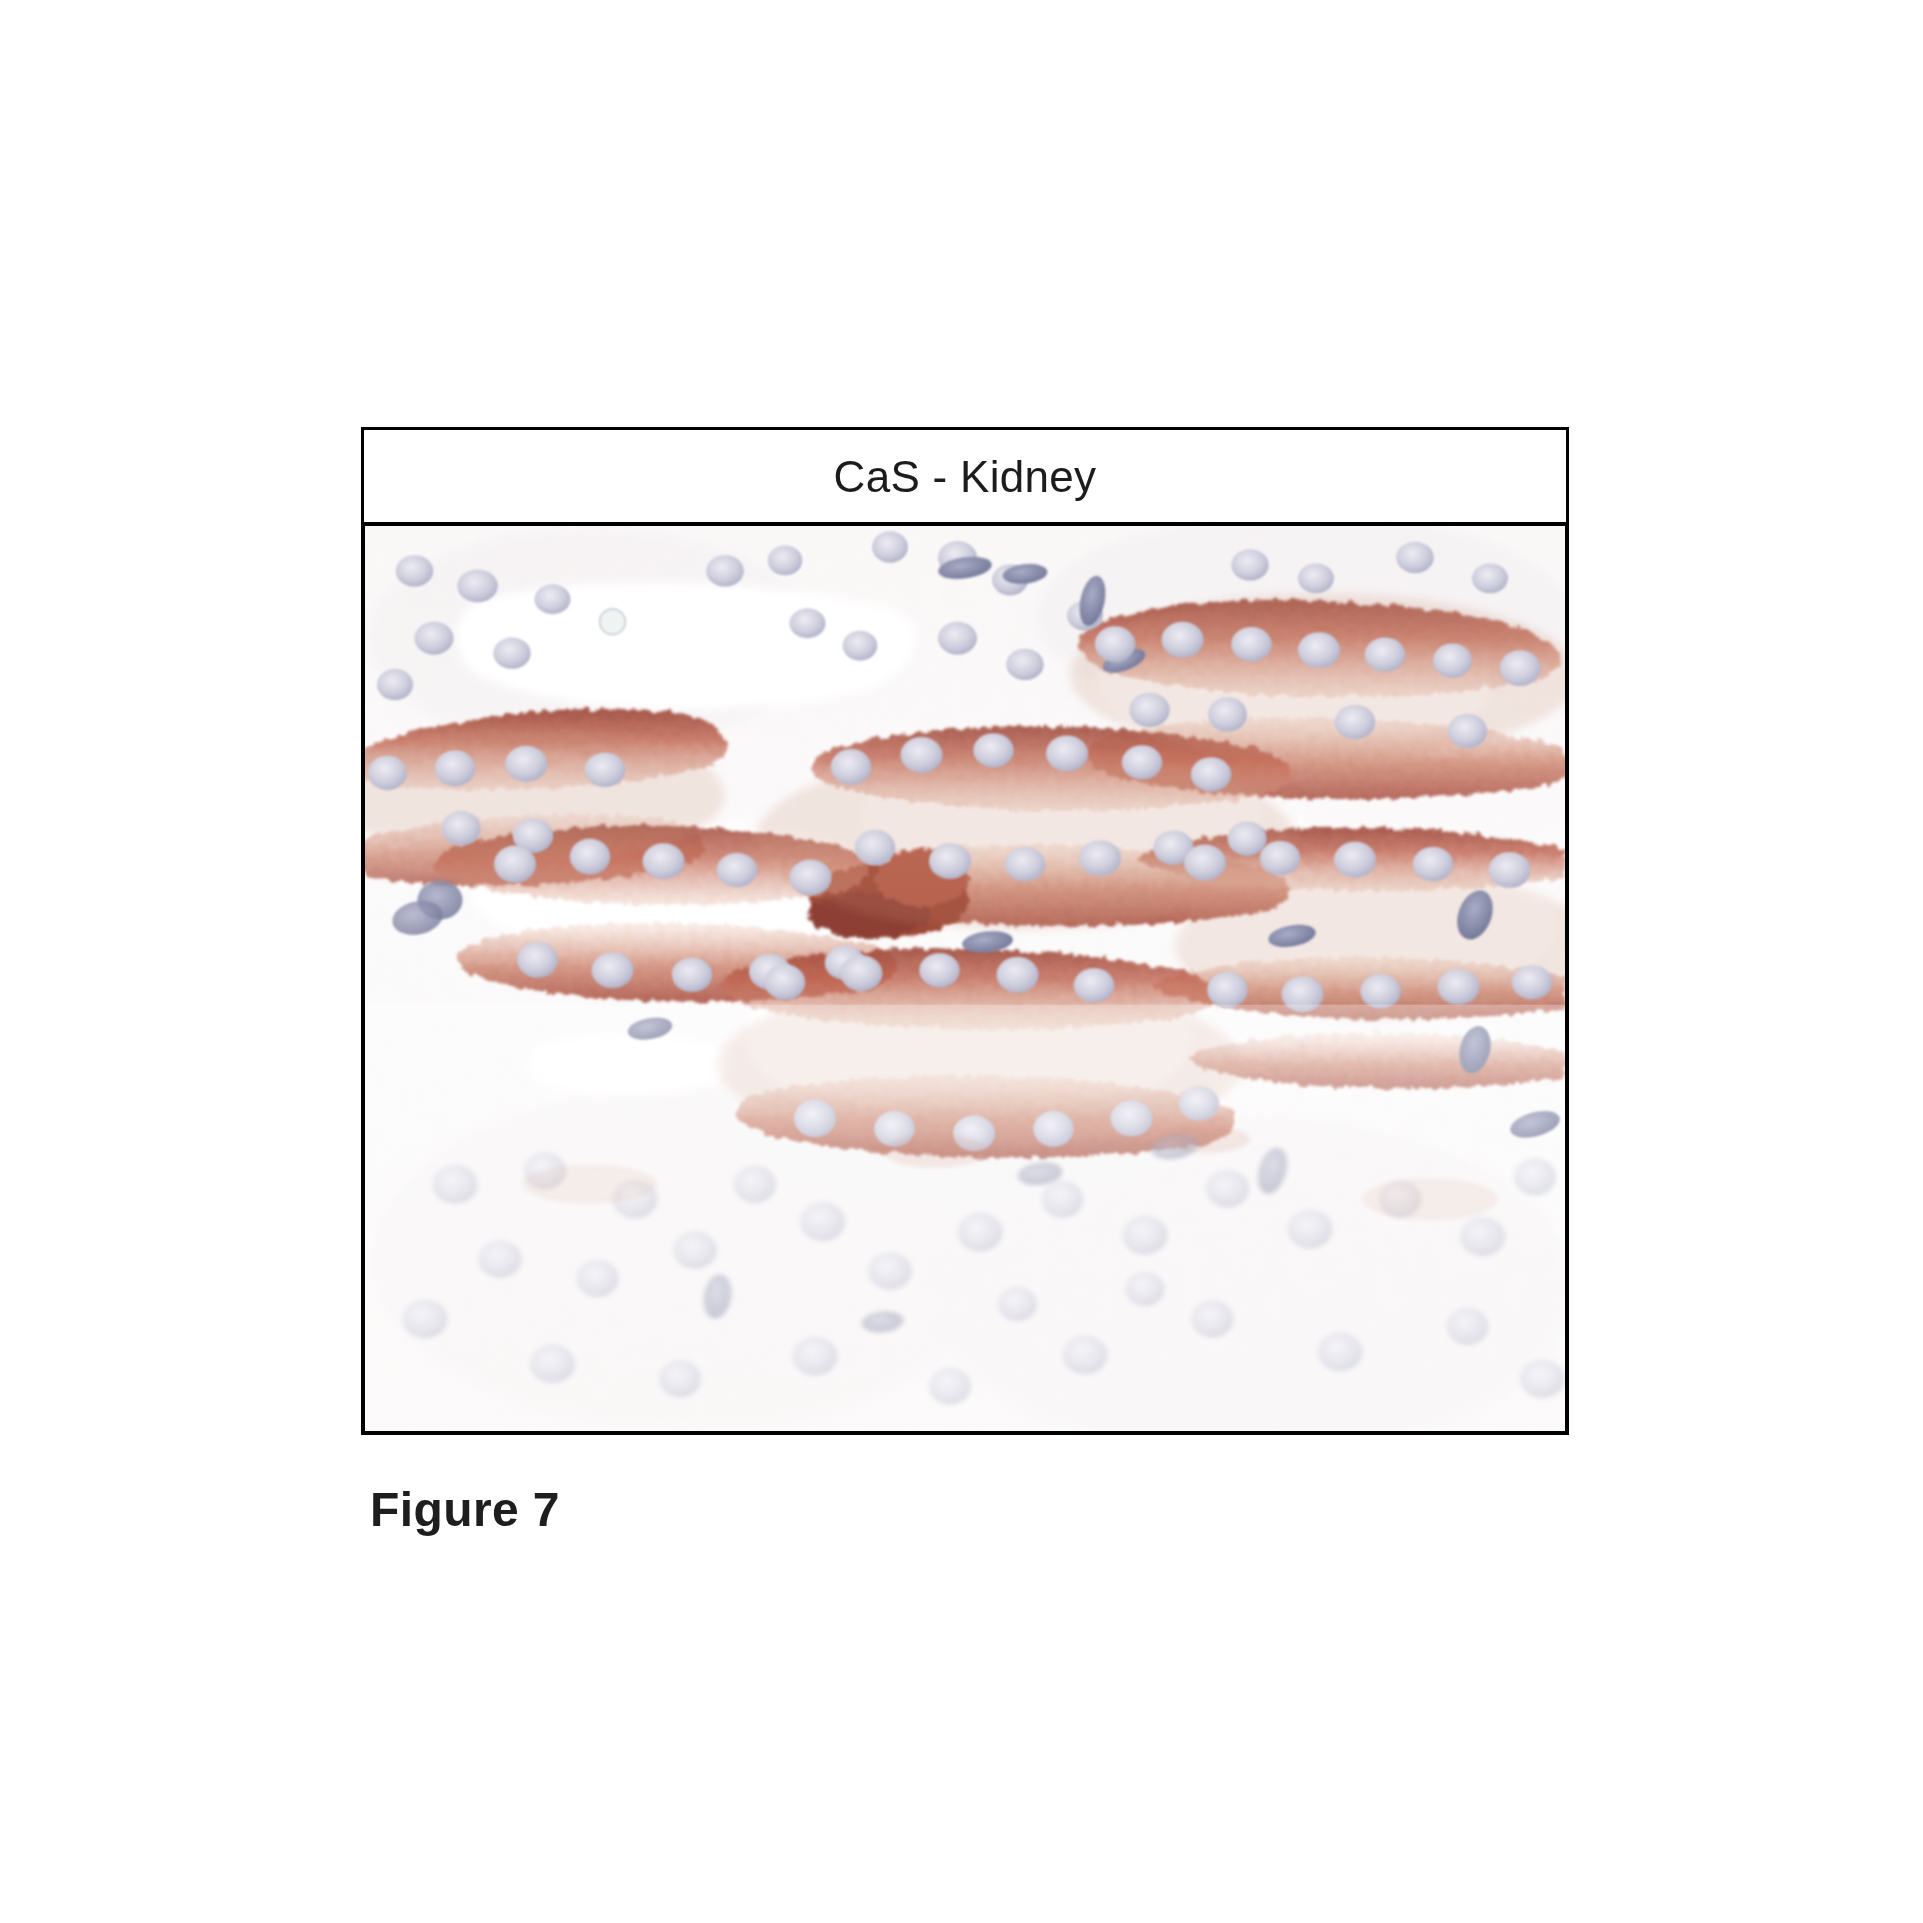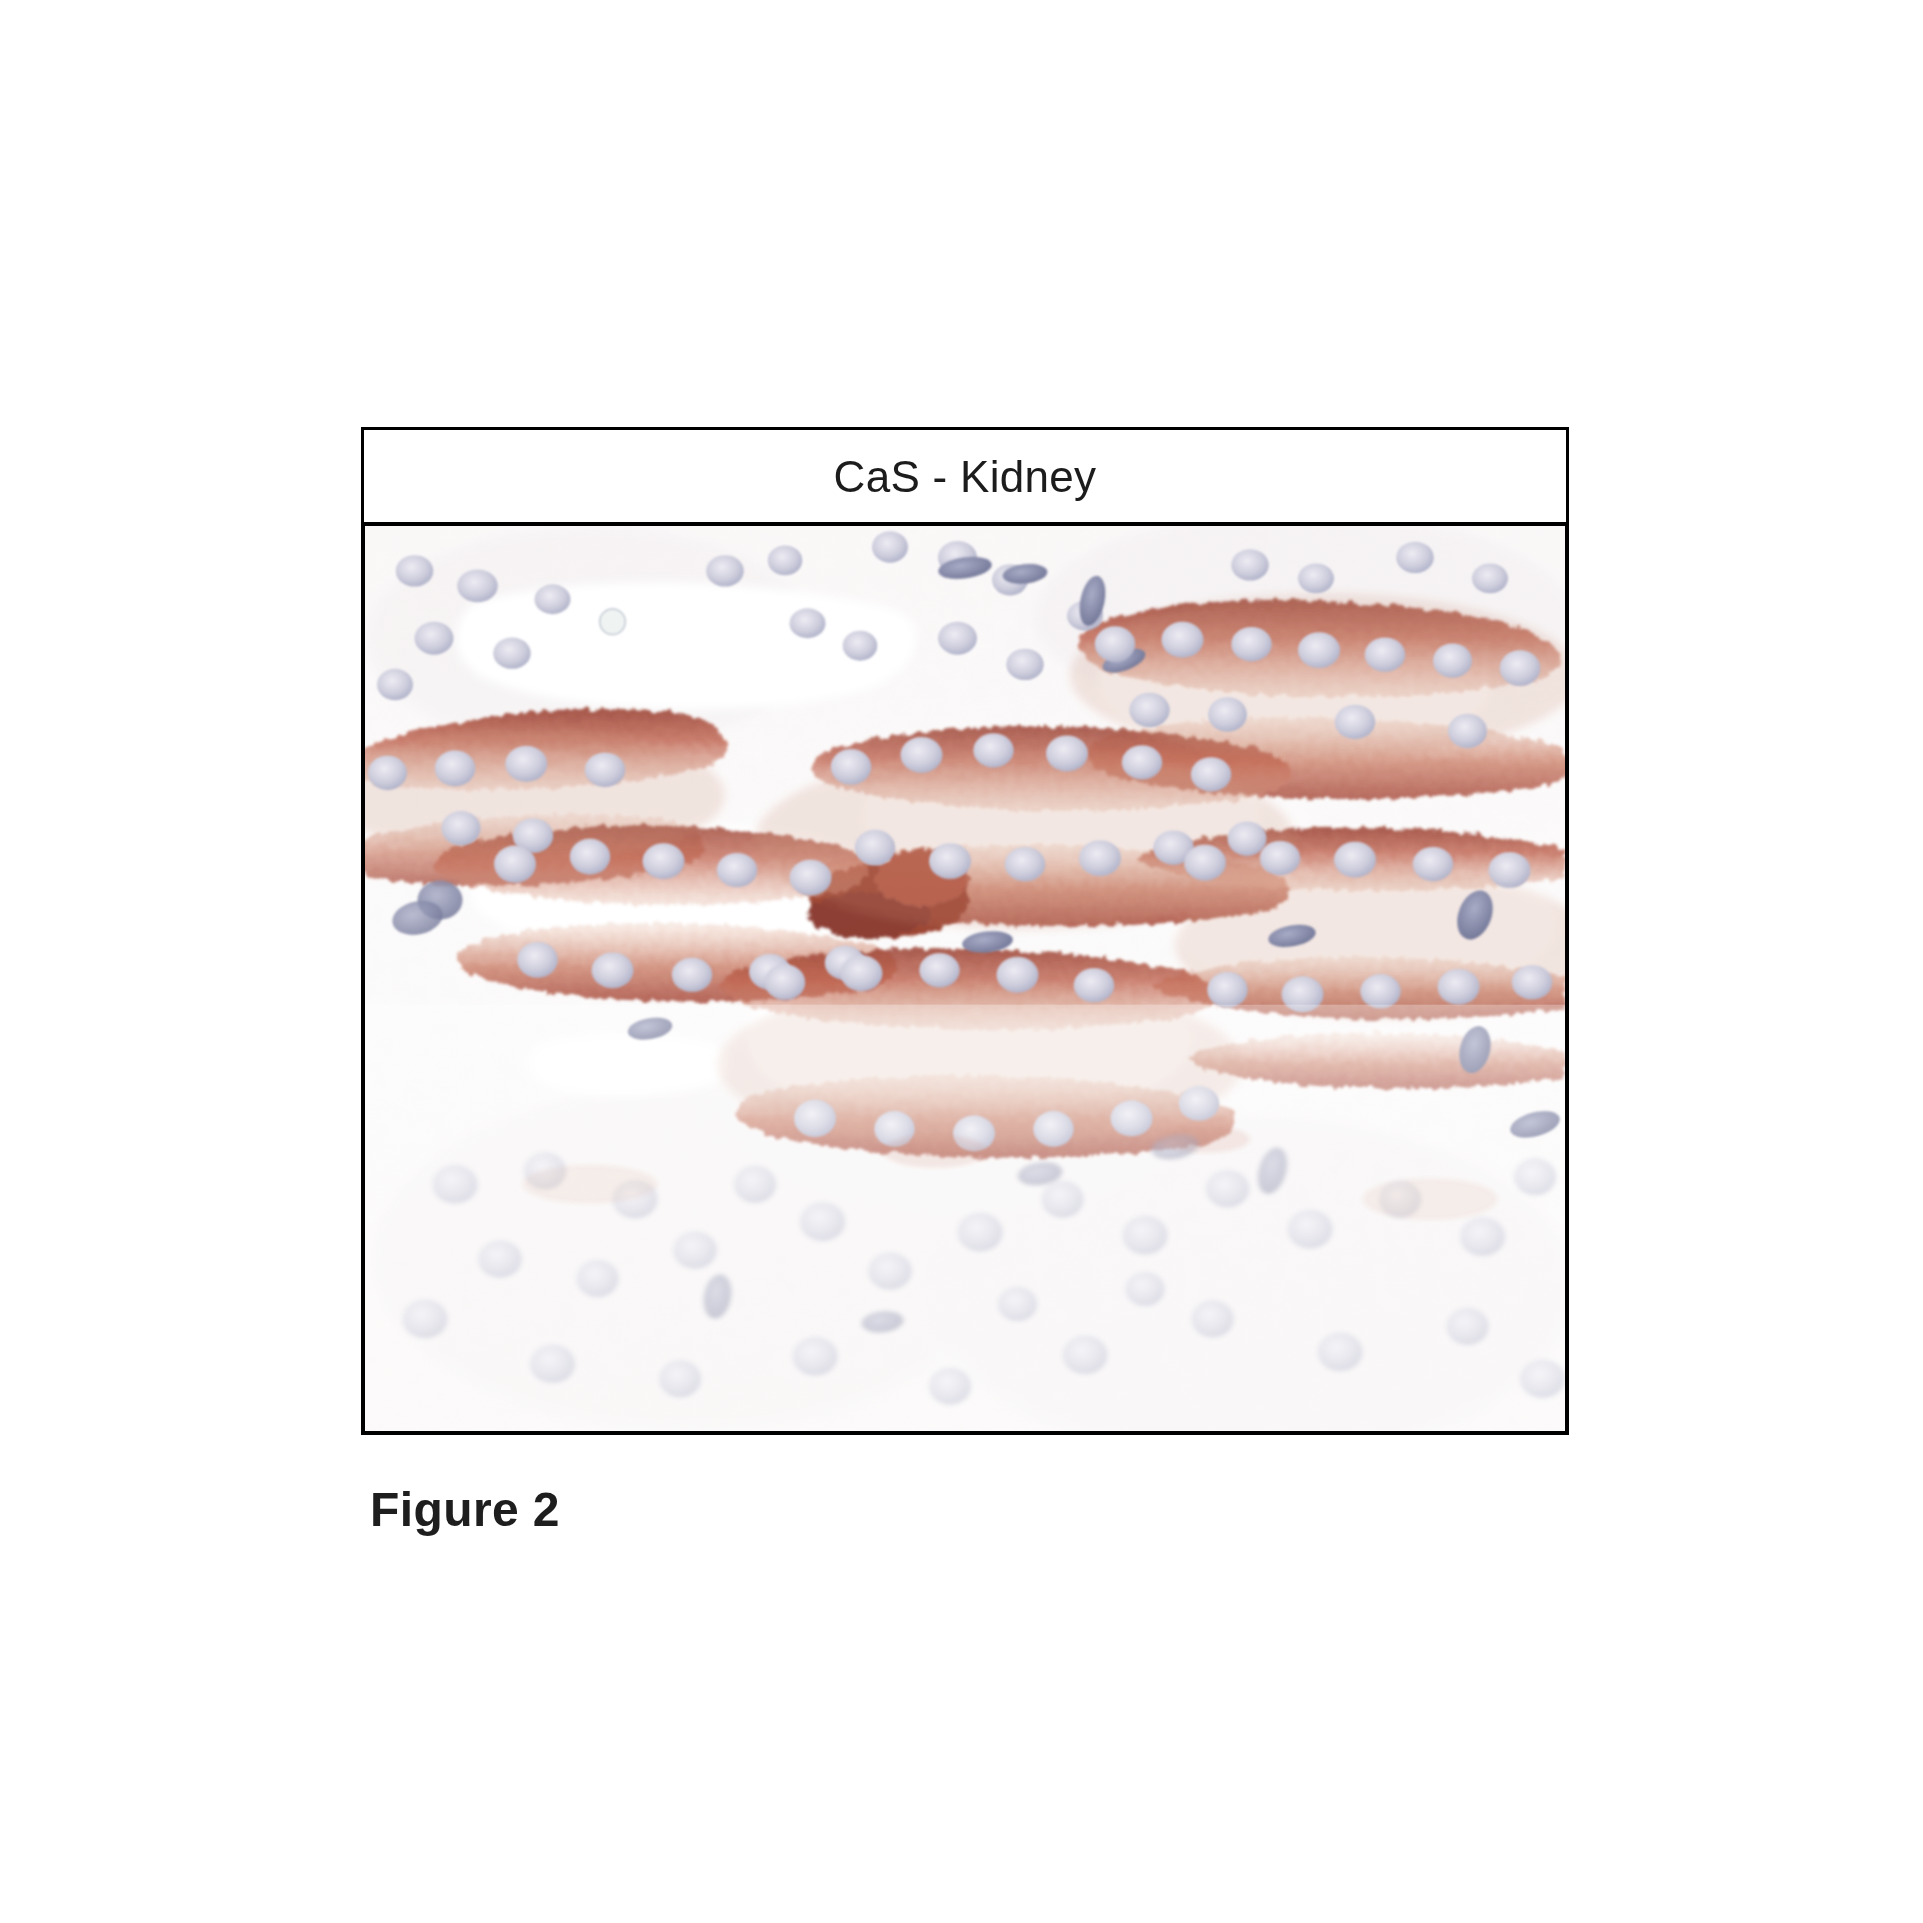--- a/index.html
+++ b/index.html
@@ -383,17 +383,17 @@
           </g>
 
           <rect x="0" y="0" width="1600" height="1210" fill="#ffffff" opacity="0.10"></rect>
           <rect x="0" y="640" width="1600" height="570" fill="#ffffff" opacity="0.30"></rect>
         </g>
       </svg>
 
     </div>
   </div>
 
-  <div id="figure-caption">Figure 2</div>
+  <div id="figure-caption">Figure 7</div>
 
 
 </div>
 
 
 </body></html>

